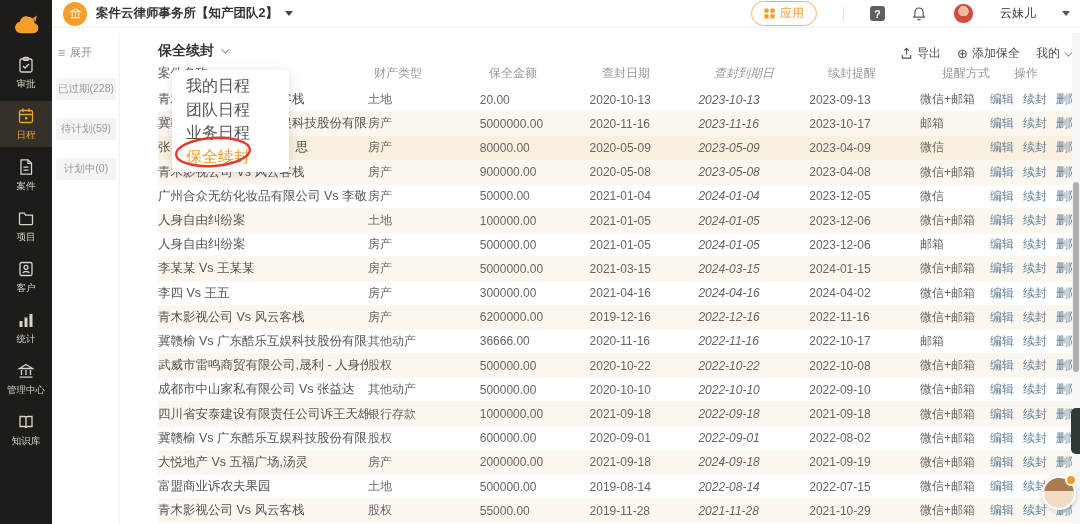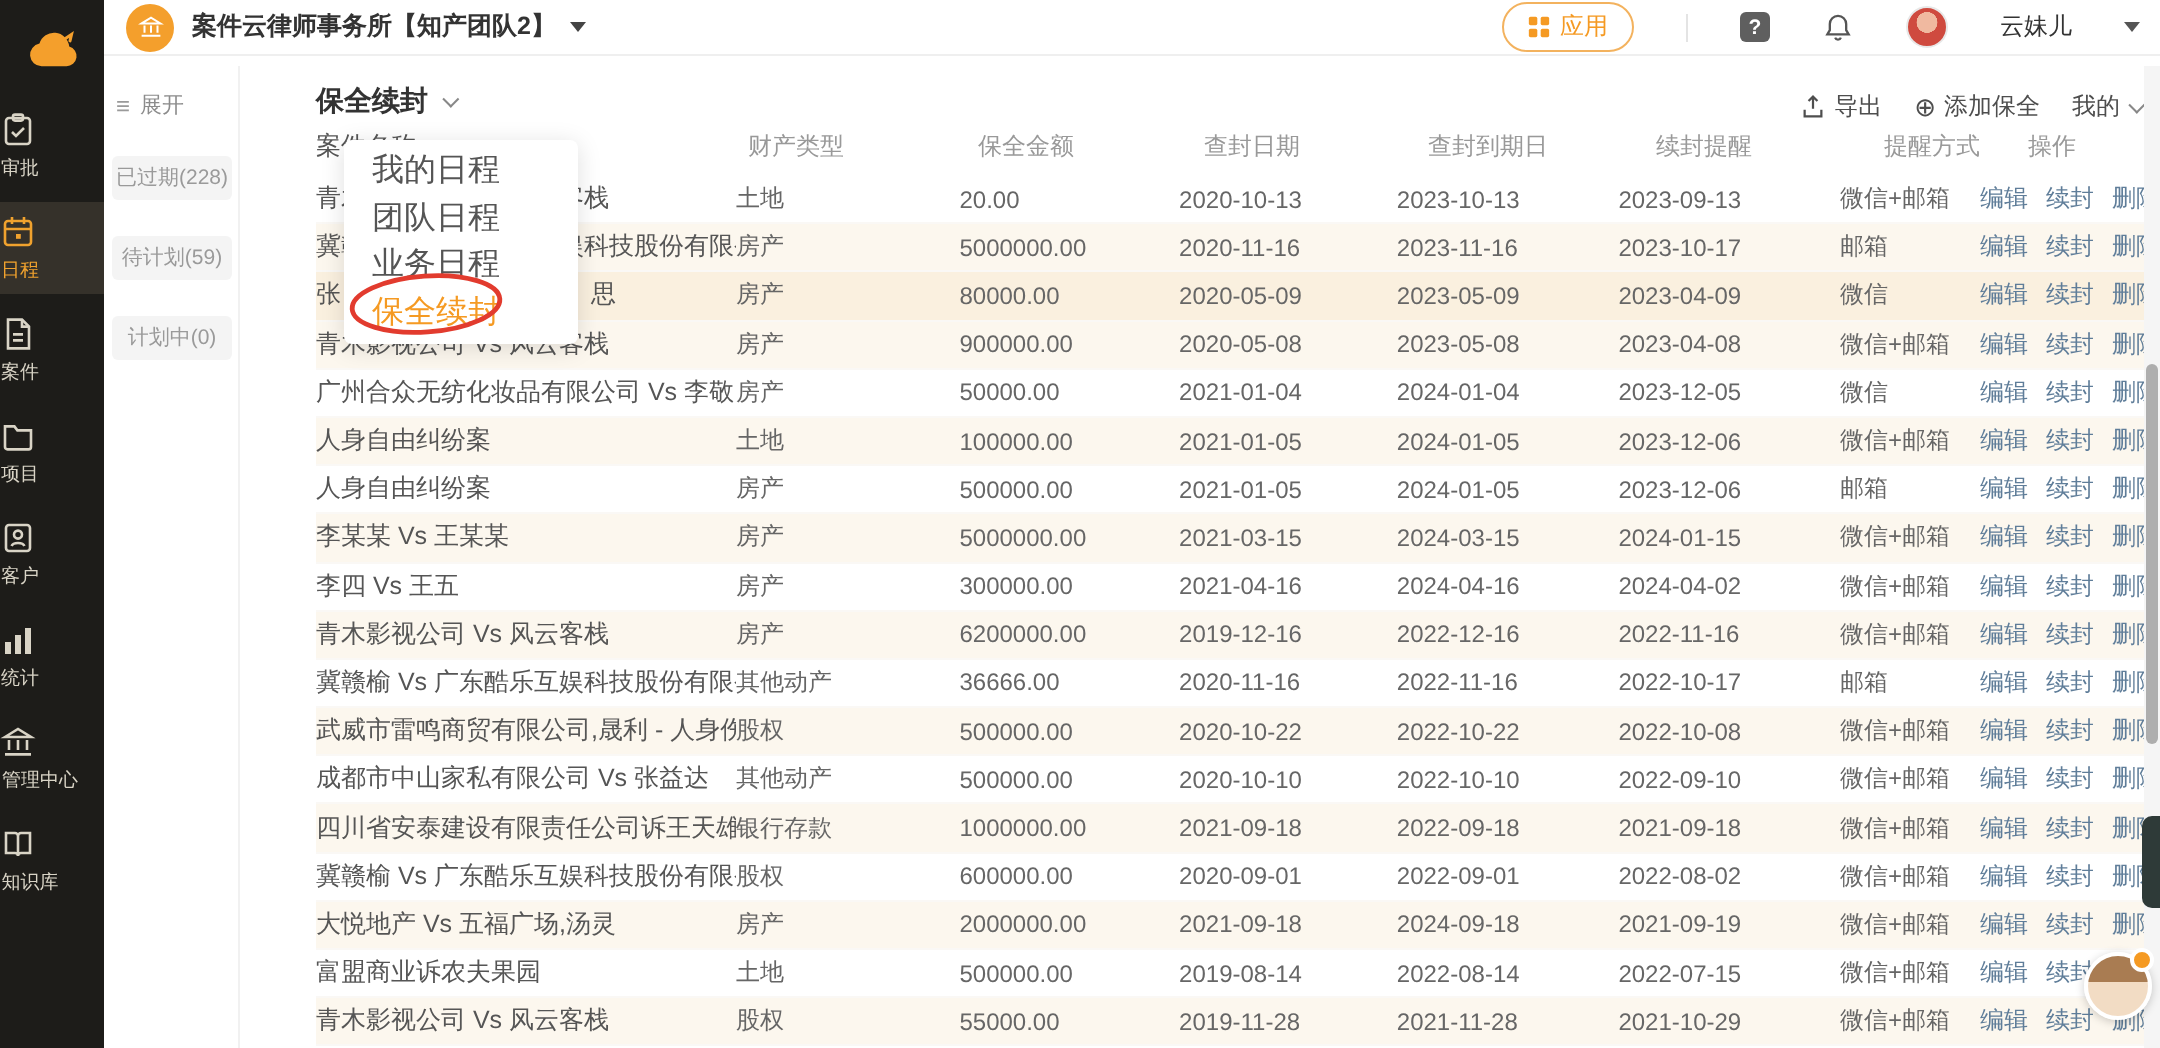--- a/index.html
+++ b/index.html
@@ -4,21 +4,21 @@
 <style>
   * { margin:0; padding:0; box-sizing:border-box; }
   html,body { width:1080px; height:524px; overflow:hidden; background:#fff;
     font-family:"Liberation Sans","DejaVu Sans",sans-serif; }
   #app { position:relative; width:1080px; height:524px; }
 
   
   .sidebar { position:absolute; left:0; top:0; width:52px; height:524px; background:#1d1c19; z-index:30; }
   .logo { width:52px; height:44px; display:flex; align-items:center; justify-content:center; padding-top:6px; }
   .sb-nav { margin-top:6px; }
-  .sb-item { width:52px; padding:6px 0 5px; display:flex; flex-direction:column; align-items:flex-start; gap:3px;
+  .sb-item { width:52px; padding:6px 0 5px; display:flex; flex-direction:column; align-items:center; gap:3px;
     color:#d9d4c6; font-size:10px; cursor:pointer; margin-bottom:5px; }
   .sb-item .sb-ico { width:18px; height:18px; display:block; }
   .sb-item svg { width:18px; height:18px; display:block; }
   .sb-item.active { background:#35312a; color:#f0a22e; }
   .sb-label { white-space:nowrap; transform:scale(.95); }
 
   
   .topbar { position:absolute; left:52px; top:0; right:0; height:28px; background:#fff;
     border-bottom:1px solid #efefef; display:flex; z-index:20; }
   .org { display:flex; align-items:center; margin-left:11px; }
@@ -66,21 +66,21 @@
     height:18px; color:#999; font-size:12px; }
   .tbody { position:absolute; top:55px; left:2px; right:0; }
   .tr { display:flex; align-items:center; height:24.2px; font-size:12px; color:#666;
     border-bottom:1px solid #faf8f5; }
   .tr.stripe { background:#fcf7ee; }
   .tr.hl { background:#faf0df; }
   .c-name   { width:216px; font-size:12.5px; color:#555; white-space:pre; overflow:hidden; }
   .c-type   { width:115px; }
   .c-amount { width:113px; }
   .c-seal   { width:112px; }
-  .c-expire { width:114px; }
+  .c-expire { width:114px;font-style:italic; }
   .c-remind { width:114px; }
   .c-method { width:72px; }
   .c-ops { flex:1; display:flex; gap:9px; }
   .op { color:#5f7d99; cursor:pointer; white-space:nowrap; }
 
   
   .dropdown { position:absolute; left:16px; top:37px; width:117px; background:#fff; border-radius:4px;
     box-shadow:0 2px 12px rgba(0,0,0,.13); padding:4px 0; z-index:40; }
   .dd-item { height:23.5px; line-height:23.5px; padding-left:14px; font-size:16px; color:#555; cursor:pointer; }
   .dd-item.active { color:#f59a23; }

